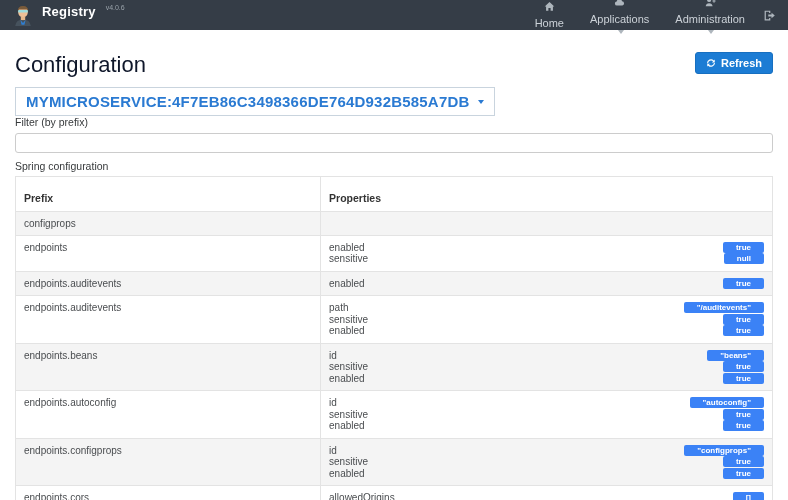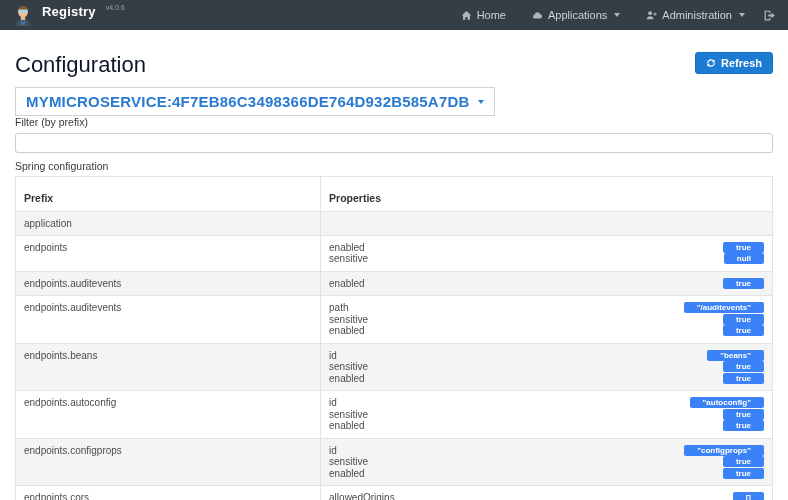--- a/index.html
+++ b/index.html
@@ -8,21 +8,21 @@
 
   
   .navbar { height:30px; background:#353d47; display:flex; align-items:center;
     padding:0 12px; color:#cfd4da; }
   .brand { display:flex; align-items:flex-start; gap:8px; cursor:pointer; }
   .brand-logo { width:22px; height:22px; display:block; }
   .brand-name { color:#fff; font-weight:bold; font-size:13px; letter-spacing:.2px; }
   .brand-version { color:#9aa3ab; font-size:7px; margin-left:2px; }
   .nav-spacer { flex:1; }
   .nav-menu { list-style:none; display:flex; align-items:center; gap:26px; margin-right:18px; }
-  .nav-item { display:flex; align-items:center; gap:5px; font-size:11px; color:#ccd2d8; cursor:pointer; }
+  .nav-item { display:flex; align-items:center; gap:5px; font-size:11px; color:#ccd2d8; cursor:pointer;flex-direction:column; }
   .nav-item svg { width:11px; height:11px; fill:#aeb6bd; }
   .caret { width:0; height:0; border-left:3.5px solid transparent; border-right:3.5px solid transparent;
     border-top:4px solid #aeb6bd; margin-left:2px; }
   .signout { display:flex; align-items:center; cursor:pointer; }
   .signout svg { width:13px; height:13px; fill:#aeb6bd; }
 
   
   .container { padding:10px 15px 0 15px; }
   .page-head { display:flex; align-items:flex-start; justify-content:space-between; margin-top:12px; }
   h1 { font-size:22px; font-weight:500; color:#0f172a; }
@@ -129,21 +129,21 @@
 
   <table>
     <thead>
       <tr>
         <th class="col-prefix">Prefix</th>
         <th>Properties</th>
       </tr>
     </thead>
     <tbody>
         <tr>
-          <td class="prefix-cell">application</td>
+          <td class="prefix-cell">configprops</td>
           <td></td>
         </tr>
         <tr>
           <td class="prefix-cell">endpoints</td>
           <td>
             <div class="prop-line">
               <span class="prop-key">enabled</span>
               <span class="prop-badge">true</span>
             </div>
             <div class="prop-line">

